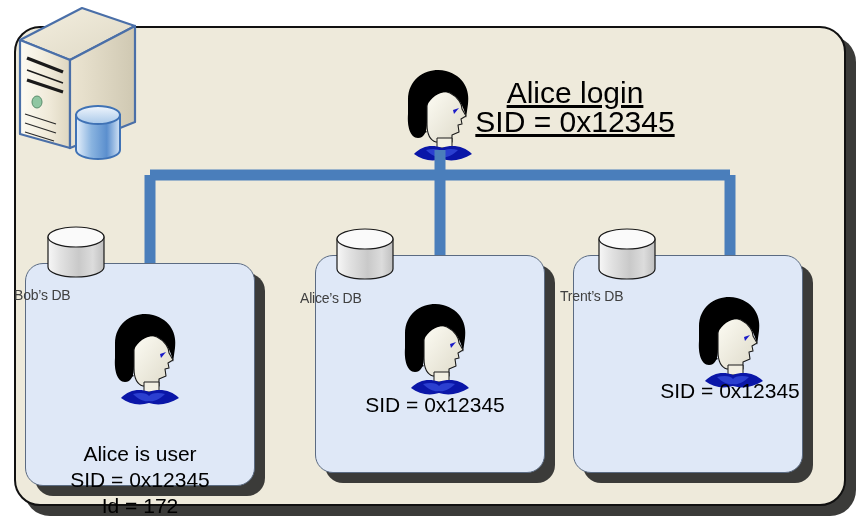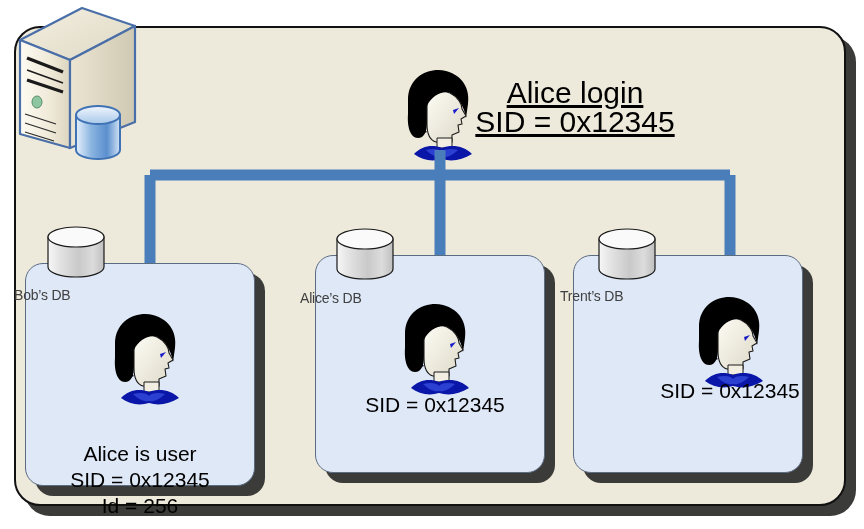--- a/index.html
+++ b/index.html
@@ -255,21 +255,21 @@
       <path d="M18,88 C26,80 36,78 46,82 C56,78 68,80 76,88
                C66,94 56,96 46,93 C36,96 26,94 18,88 Z" fill="#0a16a8"></path>
       <path d="M30,84 C38,82 44,83 46,86 C48,83 55,82 62,84
                C56,90 50,92 46,91 C42,92 36,90 30,84 Z" fill="#2b3fd0"></path>
     </svg>
   </div>
 
   <div class="info-block" style="left:30px; top:416px; width:220px;margin-top:25px;">
     <span class="line">Alice is user</span>
     <span class="line">SID = 0x12345</span>
-    <span class="line">Id = 256</span>
+    <span class="line">Id = 172</span>
   </div>
 
   <div class="db-box-shadow" style="left:325px; top:265px; width:230px; height:218px;"></div>
   <div class="db-box" id="box-1" style="left:315px; top:255px; width:230px; height:218px;"></div>
 
   <div class="cylinder" style="left:333px; top:226px;">
     <svg width="64" height="56" viewBox="0 0 64 56">
       <path d="M4,13 L4,43 A28,10 0 0 0 60,43 L60,13 Z" fill="url(#cylGray)" stroke="#1a1a1a" stroke-width="1.2"></path>
       <ellipse cx="32" cy="13" rx="28" ry="10" fill="#fafafa" stroke="#1a1a1a" stroke-width="1.2"></ellipse>
     </svg>

